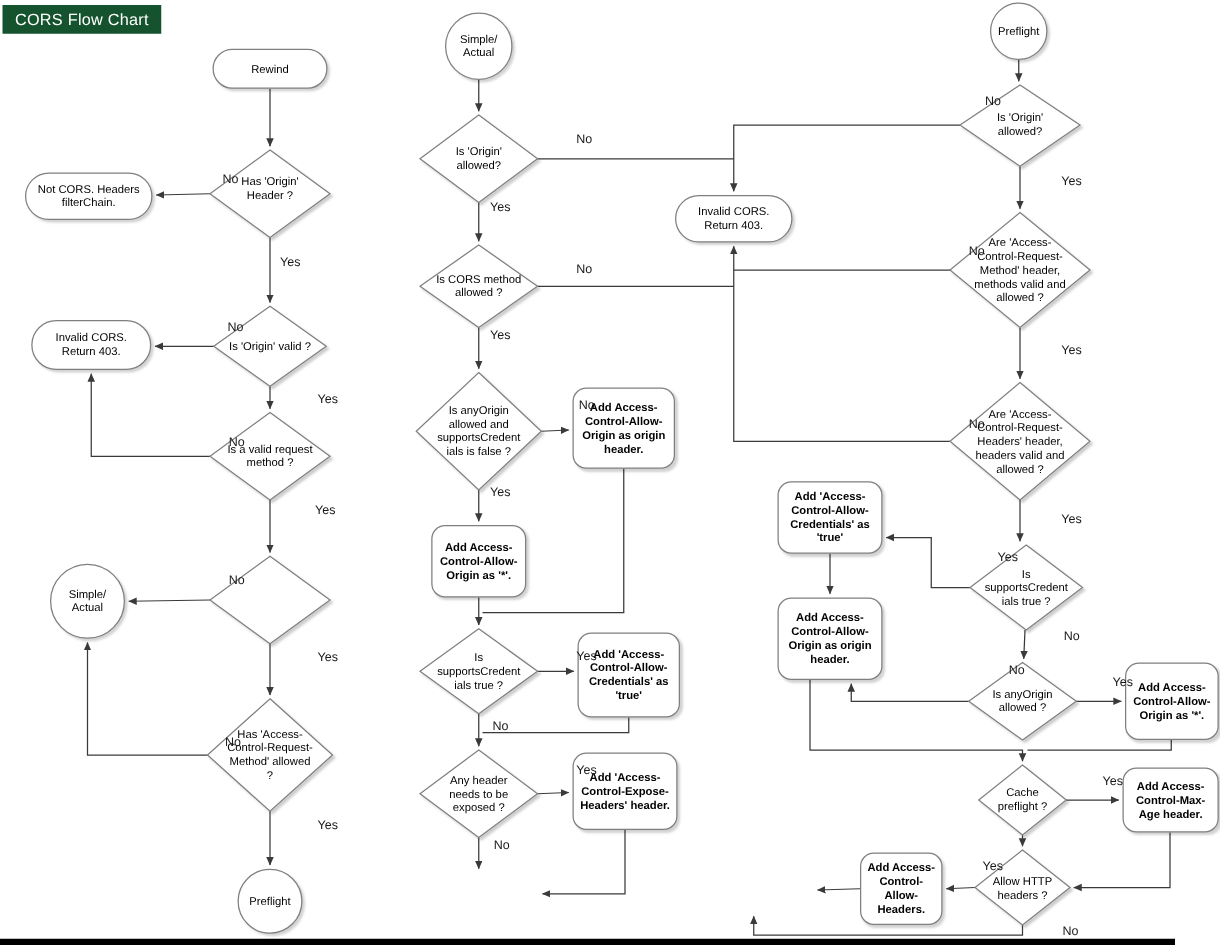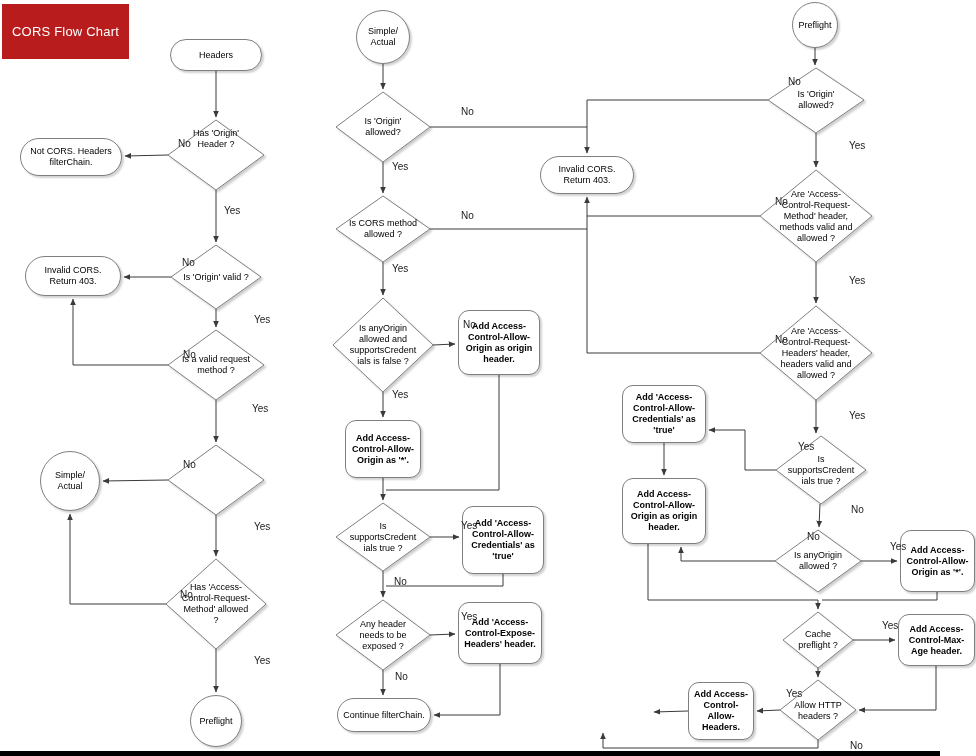--- a/index.html
+++ b/index.html
@@ -7,22 +7,22 @@
   body { font-family:"Liberation Sans", sans-serif; }
   .canvas { position:relative; width:976px; height:756px; background:#ffffff; overflow:hidden; }
   .svg-layer { position:absolute; left:0; top:0; }
   .node { position:absolute; display:flex; align-items:center; justify-content:center;
           text-align:center; font-size:9px; line-height:11px; color:#000; white-space:pre; }
   .boxed { background:#fff; border:1px solid #7f7f7f; box-shadow:2px 2px 2px rgba(0,0,0,0.18); }
   .stadium { border-radius:20px; }
   .circle { border-radius:50%; }
   .rect { border-radius:11px;font-weight:bold; }
   .elabel { position:absolute; font-size:10px; line-height:11px; color:#1a1a1a;padding-left:28px; }
-  .title { position:absolute; left:2px; top:4px; background:#b91c1c; color:#fff; font-size:13px;
-           padding:20px 10px; letter-spacing:0.2px; }
+  .title { position:absolute; left:2px; top:4px; background:#14532d; color:#fff; font-size:13px;
+           padding:4px 10px; letter-spacing:0.2px; }
   .bottom-bar { position:absolute; left:0; top:751px; width:940px; height:5px; background:#000; }
 </style>
 </head>
 <body>
 
 <div class="canvas">
 
   <svg class="svg-layer" width="976" height="756">
     <defs>
       <marker id="arr" viewBox="0 0 10 10" refX="8.5" refY="5" markerWidth="7.5" markerHeight="7.5" orient="auto">
@@ -100,30 +100,30 @@
       <polygon points="816,306 872,353 816,400 760,353"></polygon>
       <polygon points="821,436 866,470 821,504 776,470"></polygon>
       <polygon points="818,530 861,561 818,592 775,561"></polygon>
       <polygon points="818,612 853,640 818,668 783,640"></polygon>
       <polygon points="818,680 856,710 818,740 780,710"></polygon>
     </g>
   </svg>
 
   <div class="title">CORS Flow Chart</div>
 
-  <div class="node boxed stadium" style="left:170px;top:39px;width:92px;height:32px"><span>Headers</span></div>
+  <div class="node boxed stadium" style="left:170px;top:39px;width:92px;height:32px"><span>Rewind</span></div>
   <div class="node boxed stadium" style="left:20px;top:138px;width:102px;height:38px"><span>Not CORS. Headers
 filterChain.</span></div>
   <div class="node boxed stadium" style="left:25px;top:256px;width:96px;height:40px"><span>Invalid CORS.
 Return 403.</span></div>
   <div class="node boxed circle" style="left:40px;top:451px;width:60px;height:60px"><span>Simple/
 Actual</span></div>
   <div class="node boxed circle" style="left:190px;top:695px;width:52px;height:52px"><span>Preflight</span></div>
 
-  <div class="node" style="left:176px;top:116px;width:80px;height:46px"><span>Has 'Origin'
+  <div class="node" style="left:176px;top:128px;width:80px;height:46px"><span>Has 'Origin'
 Header ?</span></div>
   <div class="node" style="left:172px;top:342px;width:88px;height:46px"><span>Is a valid request
 method ?</span></div>
   <div class="node" style="left:176px;top:257px;width:80px;height:40px"><span>Is 'Origin' valid ?</span></div>
   <div class="node" style="left:172px;top:570px;width:88px;height:68px"><span>Has 'Access-
 Control-Request-
 Method' allowed
 ?</span></div>
 
   <div class="node boxed circle" style="left:356px;top:10px;width:54px;height:54px"><span>Simple/
@@ -137,21 +137,20 @@
   <div class="node boxed rect" style="left:345px;top:420px;width:76px;height:58px"><span>Add Access-
 Control-Allow-
 Origin as '*'.</span></div>
   <div class="node boxed rect" style="left:462px;top:506px;width:82px;height:68px"><span>Add 'Access-
 Control-Allow-
 Credentials' as
 'true'</span></div>
   <div class="node boxed rect" style="left:458px;top:602px;width:84px;height:62px"><span>Add 'Access-
 Control-Expose-
 Headers' header.</span></div>
-  <div class="node boxed stadium" style="left:337px;top:698px;width:94px;height:34px"><span>Continue filterChain.</span></div>
 
   <div class="node" style="left:343px;top:104px;width:80px;height:46px"><span>Is 'Origin'
 allowed?</span></div>
   <div class="node" style="left:341px;top:206px;width:84px;height:46px"><span>Is CORS method
 allowed ?</span></div>
   <div class="node" style="left:339px;top:316px;width:88px;height:58px"><span>Is anyOrigin
 allowed and
 supportsCredent
 ials is false ?</span></div>
   <div class="node" style="left:341px;top:517px;width:84px;height:40px"><span>Is

